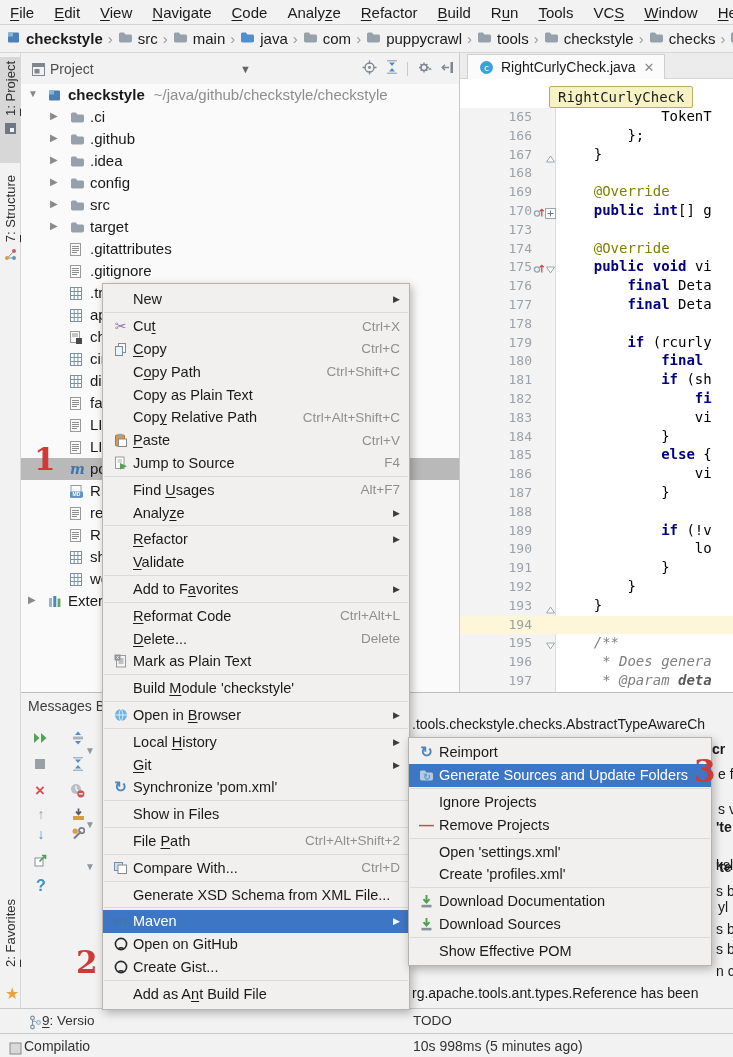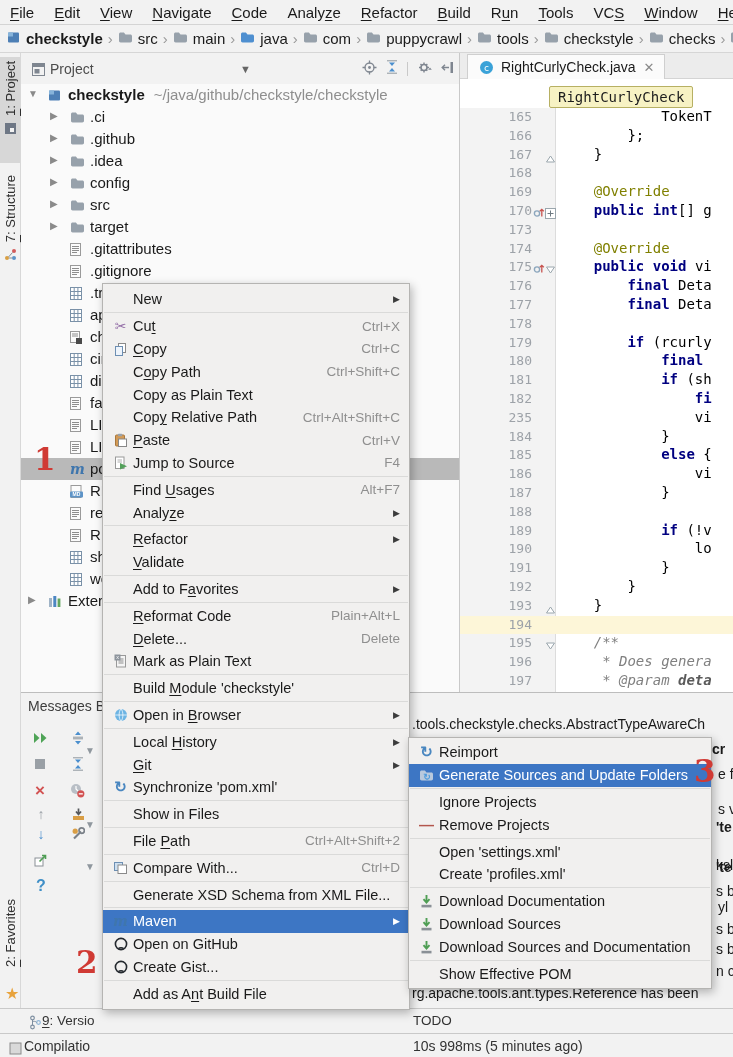--- a/index.html
+++ b/index.html
@@ -490,21 +490,21 @@
               </svg></span><span class="gfold"><svg width="11" height="9" viewBox="0 0 11 9">
                 <path d="M1.5 1l4 6 4-6z" fill="#fff" stroke="#9aa6ad"></path>
               </svg></span><span class="ctext"><span class="tk-p">    </span><span class="tk-k">public</span><span class="tk-p"> </span><span class="tk-k">void</span><span class="tk-p"> vi</span></span></div>
           <div class="cline"><span class="gnum">176</span><span class="ctext"><span class="tk-p">        </span><span class="tk-k">final</span><span class="tk-p"> Deta</span></span></div>
           <div class="cline"><span class="gnum">177</span><span class="ctext"><span class="tk-p">        </span><span class="tk-k">final</span><span class="tk-p"> Deta</span></span></div>
           <div class="cline"><span class="gnum">178</span><span class="ctext"></span></div>
           <div class="cline"><span class="gnum">179</span><span class="ctext"><span class="tk-p">        </span><span class="tk-k">if</span><span class="tk-p"> (rcurly</span></span></div>
           <div class="cline"><span class="gnum">180</span><span class="ctext"><span class="tk-p">            </span><span class="tk-k">final</span></span></div>
           <div class="cline"><span class="gnum">181</span><span class="ctext"><span class="tk-p">            </span><span class="tk-k">if</span><span class="tk-p"> (sh</span></span></div>
           <div class="cline"><span class="gnum">182</span><span class="ctext"><span class="tk-p">                </span><span class="tk-k">fi</span></span></div>
-          <div class="cline"><span class="gnum">235</span><span class="ctext"><span class="tk-p">                vi</span></span></div>
+          <div class="cline"><span class="gnum">183</span><span class="ctext"><span class="tk-p">                vi</span></span></div>
           <div class="cline"><span class="gnum">184</span><span class="ctext"><span class="tk-p">            }</span></span></div>
           <div class="cline"><span class="gnum">185</span><span class="ctext"><span class="tk-p">            </span><span class="tk-k">else</span><span class="tk-p"> {</span></span></div>
           <div class="cline"><span class="gnum">186</span><span class="ctext"><span class="tk-p">                vi</span></span></div>
           <div class="cline"><span class="gnum">187</span><span class="ctext"><span class="tk-p">            }</span></span></div>
           <div class="cline"><span class="gnum">188</span><span class="ctext"></span></div>
           <div class="cline"><span class="gnum">189</span><span class="ctext"><span class="tk-p">            </span><span class="tk-k">if</span><span class="tk-p"> (!v</span></span></div>
           <div class="cline"><span class="gnum">190</span><span class="ctext"><span class="tk-p">                lo</span></span></div>
           <div class="cline"><span class="gnum">191</span><span class="ctext"><span class="tk-p">            }</span></span></div>
           <div class="cline"><span class="gnum">192</span><span class="ctext"><span class="tk-p">        }</span></span></div>
           <div class="cline"><span class="gnum">193</span><span class="gfold"><svg width="11" height="9" viewBox="0 0 11 9">
@@ -714,21 +714,21 @@
       <div class="msep"></div>
       <div class="mi">
         <span class="mic"></span>
         <span class="mlabel">Add to F<u>a</u>vorites</span>
         <span class="marr">▶</span>
       </div>
       <div class="msep"></div>
       <div class="mi">
         <span class="mic"></span>
         <span class="mlabel"><u>R</u>eformat Code</span>
-        <span class="msc">Plain+Alt+L</span>
+        <span class="msc">Ctrl+Alt+L</span>
       </div>
       <div class="mi">
         <span class="mic"></span>
         <span class="mlabel"><u>D</u>elete...</span>
         <span class="msc">Delete</span>
       </div>
       <div class="mi">
         <span class="mic">
           <svg width="13" height="14" viewBox="0 0 13 14">
             <rect x="2.5" y="1.5" width="9" height="11.5" fill="#f4f4f4" stroke="#999"></rect>
@@ -878,29 +878,20 @@
         <span class="mlabel">Download Documentation</span>
       </div>
       <div class="mi">
         <span class="mic">
           <svg width="13" height="14" viewBox="0 0 13 14">
             <path d="M6.5 1v7M3.5 5.2l3 3.4 3-3.4" stroke="#4f9e54" stroke-width="1.9" fill="none"></path>
             <rect x="1.5" y="10.8" width="10" height="2.6" fill="#8a9096"></rect>
           </svg>
         </span>
         <span class="mlabel">Download Sources</span>
-      </div>
-      <div class="mi">
-        <span class="mic">
-          <svg width="13" height="14" viewBox="0 0 13 14">
-            <path d="M6.5 1v7M3.5 5.2l3 3.4 3-3.4" stroke="#4f9e54" stroke-width="1.9" fill="none"></path>
-            <rect x="1.5" y="10.8" width="10" height="2.6" fill="#8a9096"></rect>
-          </svg>
-        </span>
-        <span class="mlabel">Download Sources and Documentation</span>
       </div>
       <div class="msep"></div>
       <div class="mi">
         <span class="mic"></span>
         <span class="mlabel">Show Effective POM</span>
       </div>
     </div>
   <div id="annos">
       <div class="anno" style="left: 34px; top: 444px;">1</div>
       <div class="anno" style="left: 76px; top: 947px;">2</div>

